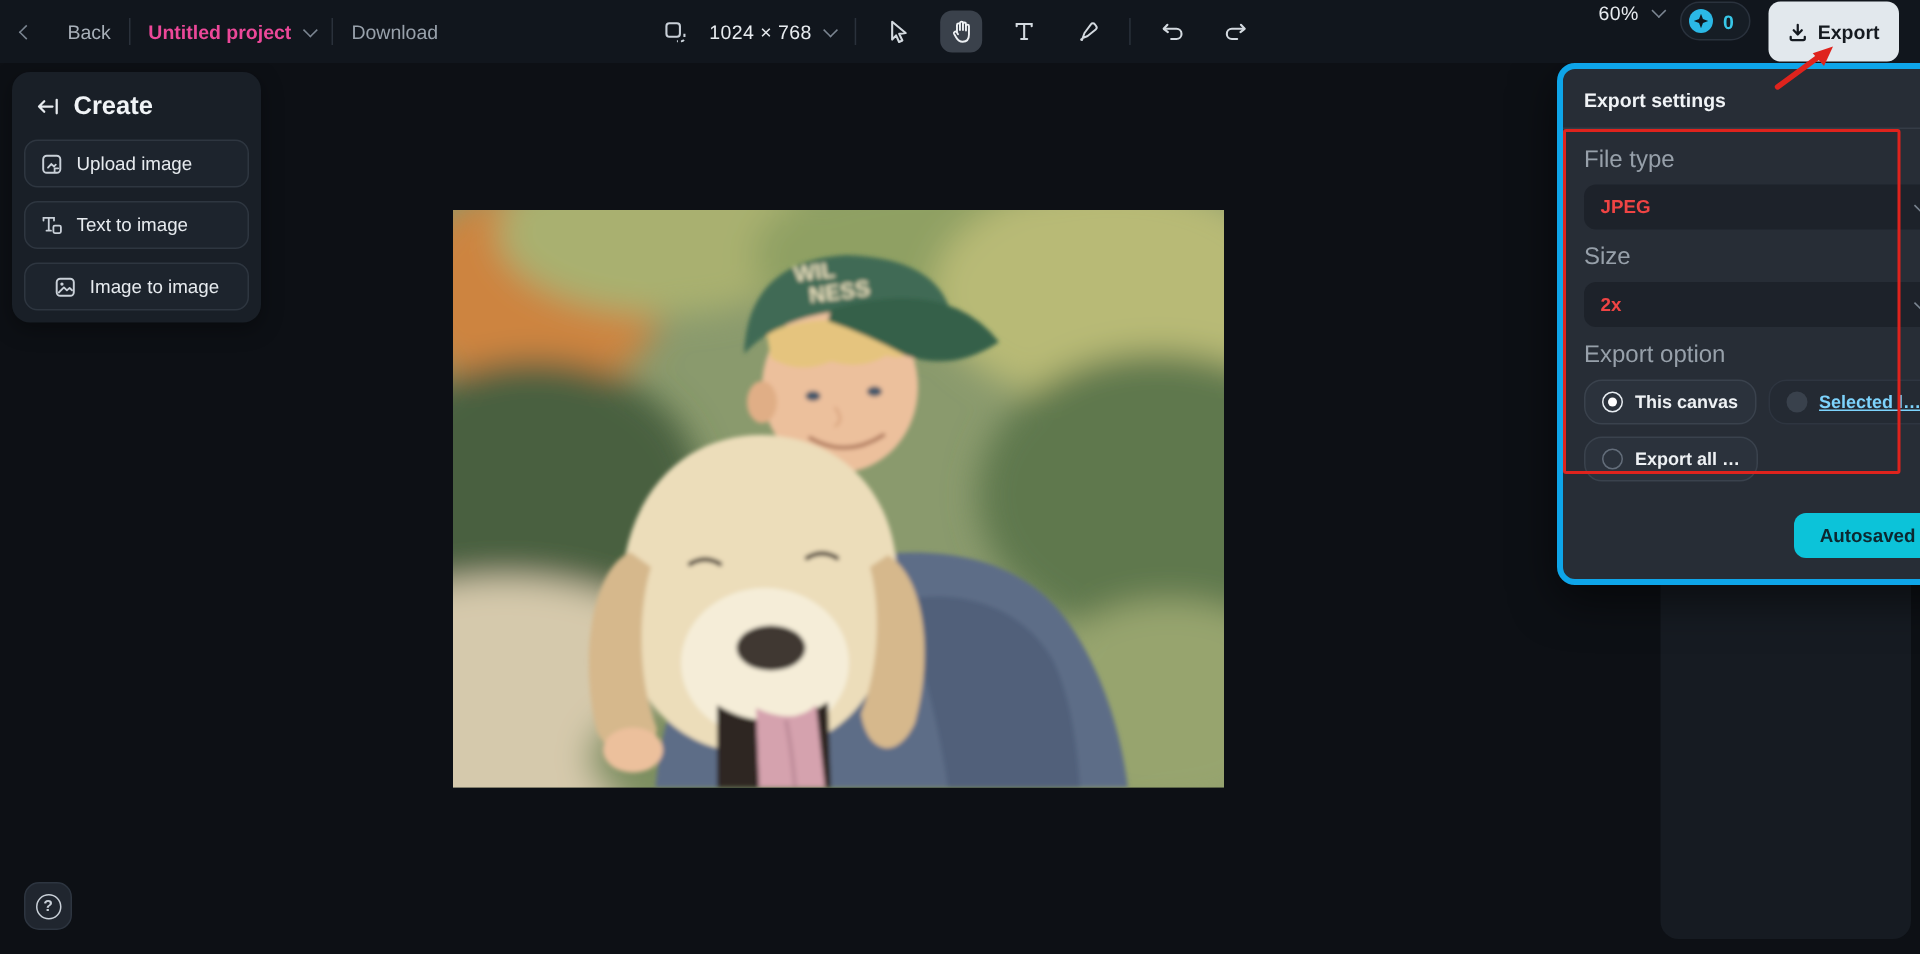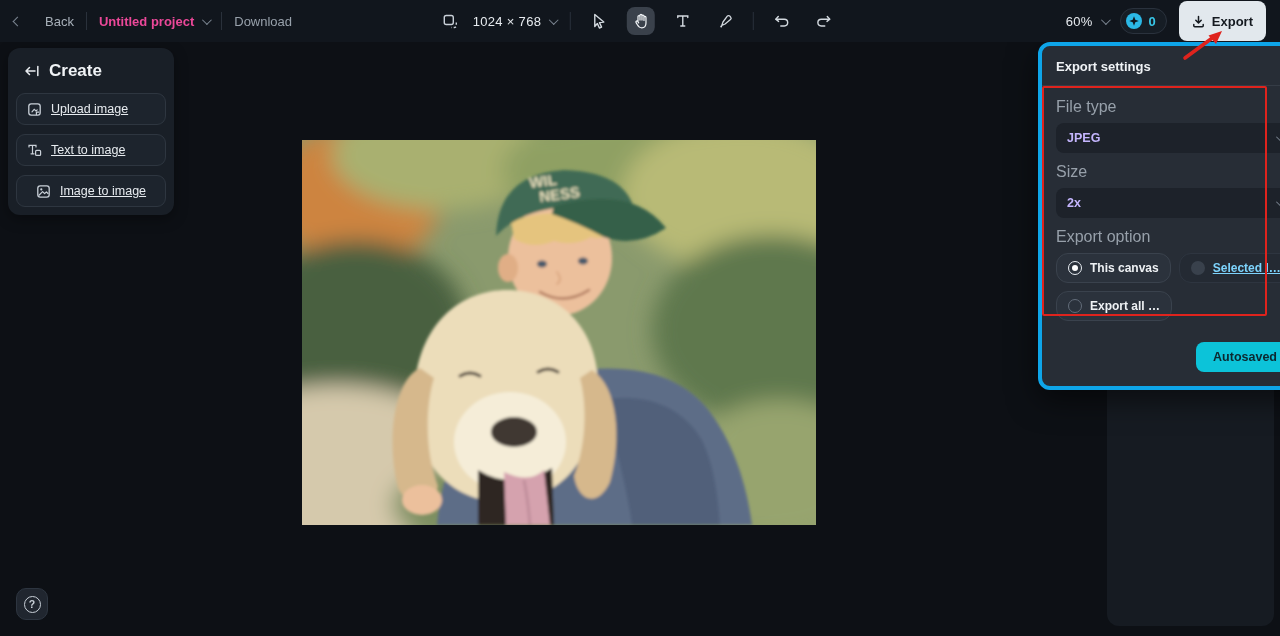--- a/index.html
+++ b/index.html
@@ -5,21 +5,21 @@
   * { margin:0; padding:0; box-sizing:border-box; }
   html,body { width:1280px; height:636px; overflow:hidden; }
   body { font-family:"Liberation Sans","DejaVu Sans",sans-serif; background:#0d1015; color:#e7ebef; position:relative; }
 
   
   .topbar { position:absolute; left:0; top:0; width:1280px; height:42px; background:#11161d;
             display:flex; align-items:center; padding:0 14px; z-index:30; }
   .tb-left { display:flex; align-items:center; gap:12px; }
   .tb-center { position:absolute; left:50%; top:0; height:42px; transform:translateX(-50%);
                display:flex; align-items:center; gap:14px; }
-  .tb-right { margin-left:auto; display:flex; align-items:center; gap:12px; }
+  .tb-right { margin-left:auto; display:flex; align-items:flex-start; gap:12px; }
   .muted { color:#98a1ab; font-size:13px; }
   .back-btn { display:flex; align-items:center; gap:24px; color:#a8b0b9; font-size:13px; cursor:pointer; }
   .proj-name { font-size:13px; font-weight:bold; color:#ec4899; }
   .vdiv { width:1px; height:18px; background:#2a313b; }
   .chev { display:inline-block; width:7px; height:7px; border-right:1.5px solid #7b8591; border-bottom:1.5px solid #7b8591; transform:rotate(45deg) translateY(-2px); }
   .chev-left { transform:rotate(135deg); margin-top:1px; }
   .size-group, .zoom-group, .proj-group { display:flex; align-items:center; gap:8px; cursor:pointer; }
   .size-text { font-size:13px; color:#e7ebef; letter-spacing:.3px; }
   .tool-btn { width:28px; height:28px; border-radius:8px; display:flex; align-items:center; justify-content:center; cursor:pointer; }
   .tool-btn.active { background:#3a414b; }
@@ -30,21 +30,21 @@
                 border:none; border-radius:8px; height:40px; padding:0 13px; font-size:13px; font-weight:bold;
                 font-family:inherit; cursor:pointer; }
 
   
   .left-panel { position:absolute; left:8px; top:48px; width:166px; background:#191f27; border-radius:12px;
                 padding:10px 8px 8px 8px; box-shadow:0 4px 14px rgba(0,0,0,.35); z-index:10; }
   .lp-header { display:flex; align-items:center; gap:9px; padding:3px 8px 12px 8px; }
   .lp-title { font-size:17px; font-weight:bold; color:#f0f3f6; }
   .lp-btn { display:flex; align-items:center; gap:9px; width:100%; height:32px; margin-bottom:9px;
             background:#1d242d; border:1px solid #2e3640; border-radius:9px; padding:0 10px;
-            color:#e7ebef; font-size:12.5px; font-family:inherit; cursor:pointer;text-decoration:underline; }
+            color:#e7ebef; font-size:12.5px; font-family:inherit; cursor:pointer; }
   .lp-btn:last-child { margin-bottom:0;justify-content:center; }
 
   
   .canvas-img { position:absolute; left:302px; top:140px; width:514px; height:385px; z-index:1; }
   .canvas-img svg { display:block; width:100%; height:100%; }
 
   
   .right-rail { position:absolute; left:1107px; top:45px; width:167px; height:581px; background:#161b22;
                 border-radius:12px; z-index:5; }
 
@@ -52,21 +52,21 @@
   .export-pop { position:absolute; left:1038px; top:42px; width:274px; background:#272d36;
                 border:4px solid #0ea5e9; border-radius:12px; box-shadow:0 10px 30px rgba(0,0,0,.55);
                 z-index:20; padding-bottom:14px; }
   .ep-title { font-size:13px; font-weight:bold; color:#f0f3f6; padding:13px 14px 11px 14px; }
   .ep-div { height:1px; background:#353c46; }
   .ep-body { padding:12px 14px 0 14px; }
   .ep-label { font-size:16px; color:#97a0aa; margin:10px 0 7px 0; }
   .ep-label:first-child { margin-top:0; }
   .ep-select { display:flex; align-items:center; justify-content:space-between; height:30px;
                background:#1d222a; border-radius:8px; padding:0 11px; cursor:pointer; }
-  .ep-select .val { font-size:12.5px; font-weight:bold; color:#c4b5fd; }
+  .ep-select .val { font-size:12.5px; font-weight:bold; color:#ef4444; }
   .chip-row { display:flex; gap:8px; margin-bottom:8px; }
   .chip { display:flex; align-items:center; gap:8px; height:30px; border-radius:12px; padding:0 11px;
           background:#2b323c; border:1px solid #3a424d; font-size:12px; font-weight:bold; color:#eef1f4; cursor:pointer; }
   .chip.disabled { background:#242a33; border-color:#2e3540; color:#7dd3fc; cursor:default;text-decoration:underline; }
   .radio-sel { width:14px; height:14px; border:1.5px solid #e8edf2; border-radius:50%; position:relative; flex:none; }
   .radio-sel::after { content:""; position:absolute; left:3px; top:3px; width:6px; height:6px; border-radius:50%; background:#fff; }
   .radio-dis { width:14px; height:14px; border-radius:50%; background:#39414c; flex:none; }
   .radio-empty { width:14px; height:14px; border:1.5px solid #636d7a; border-radius:50%; flex:none; }
   .dl-row { display:flex; justify-content:flex-end; padding:13px 14px 0 14px; }
   .download-btn { background:#0cc3d9; color:#0c2830; border:none; border-radius:8px; height:30px; padding:0 17px;

